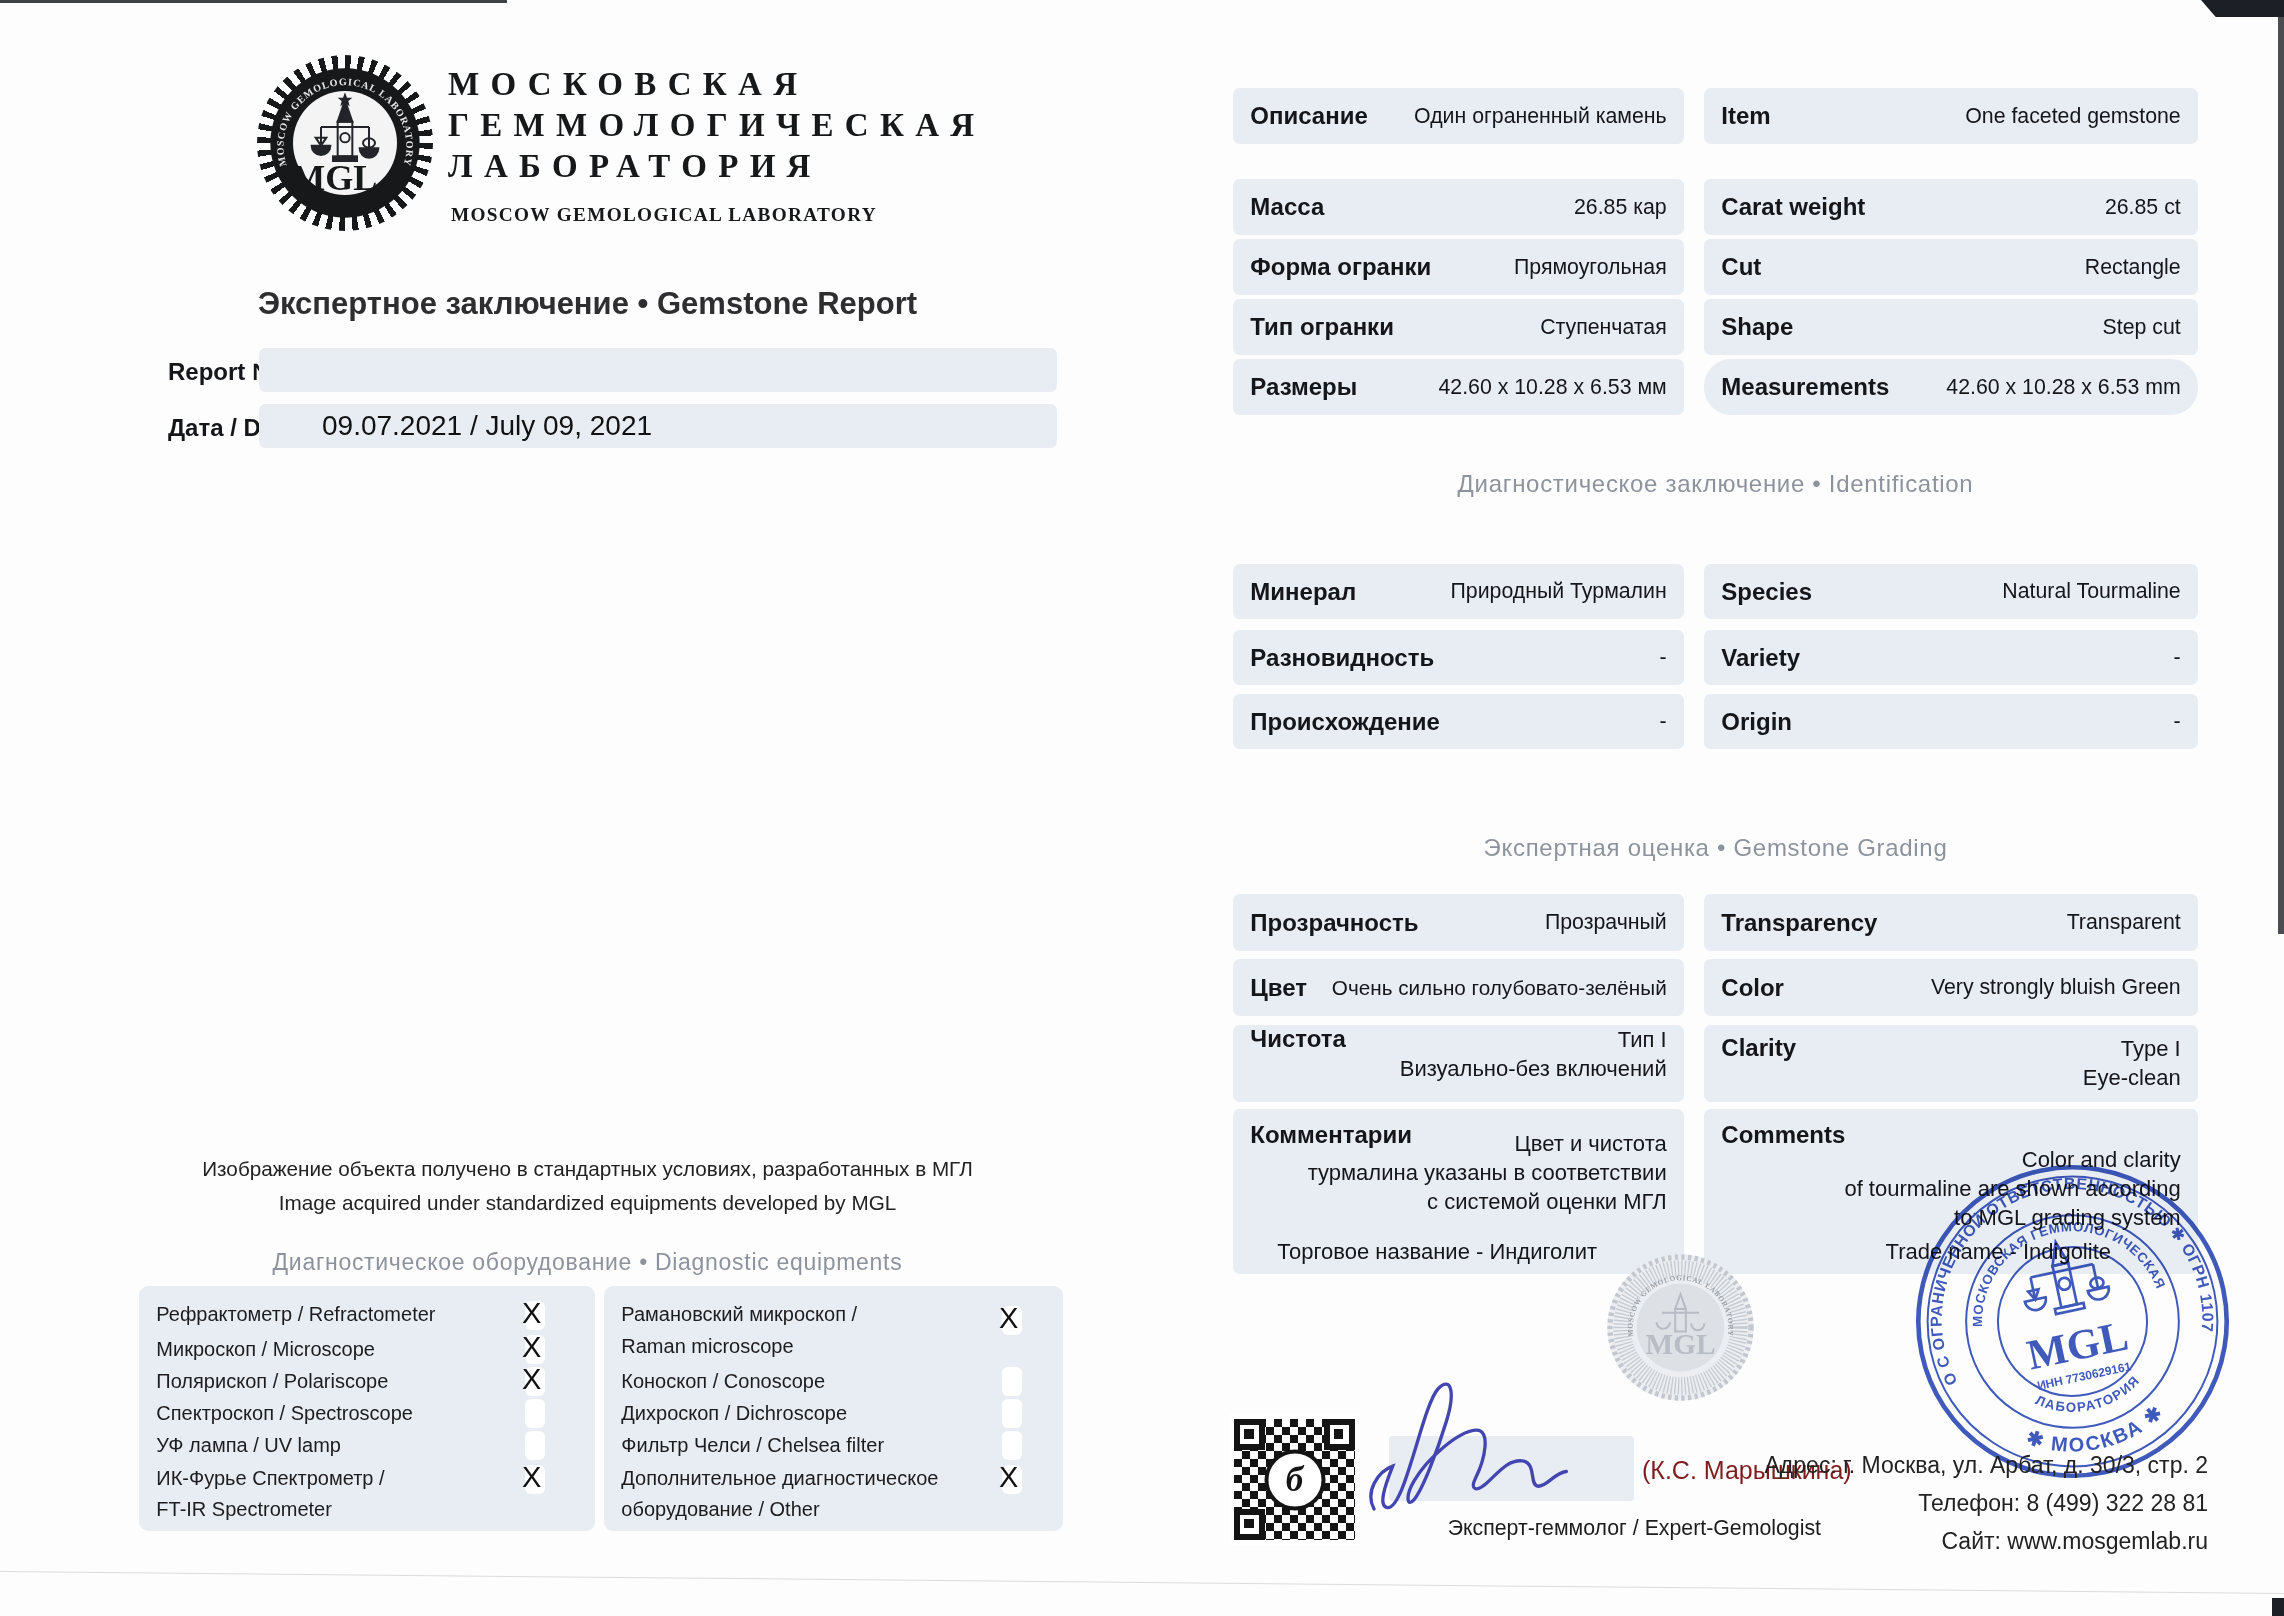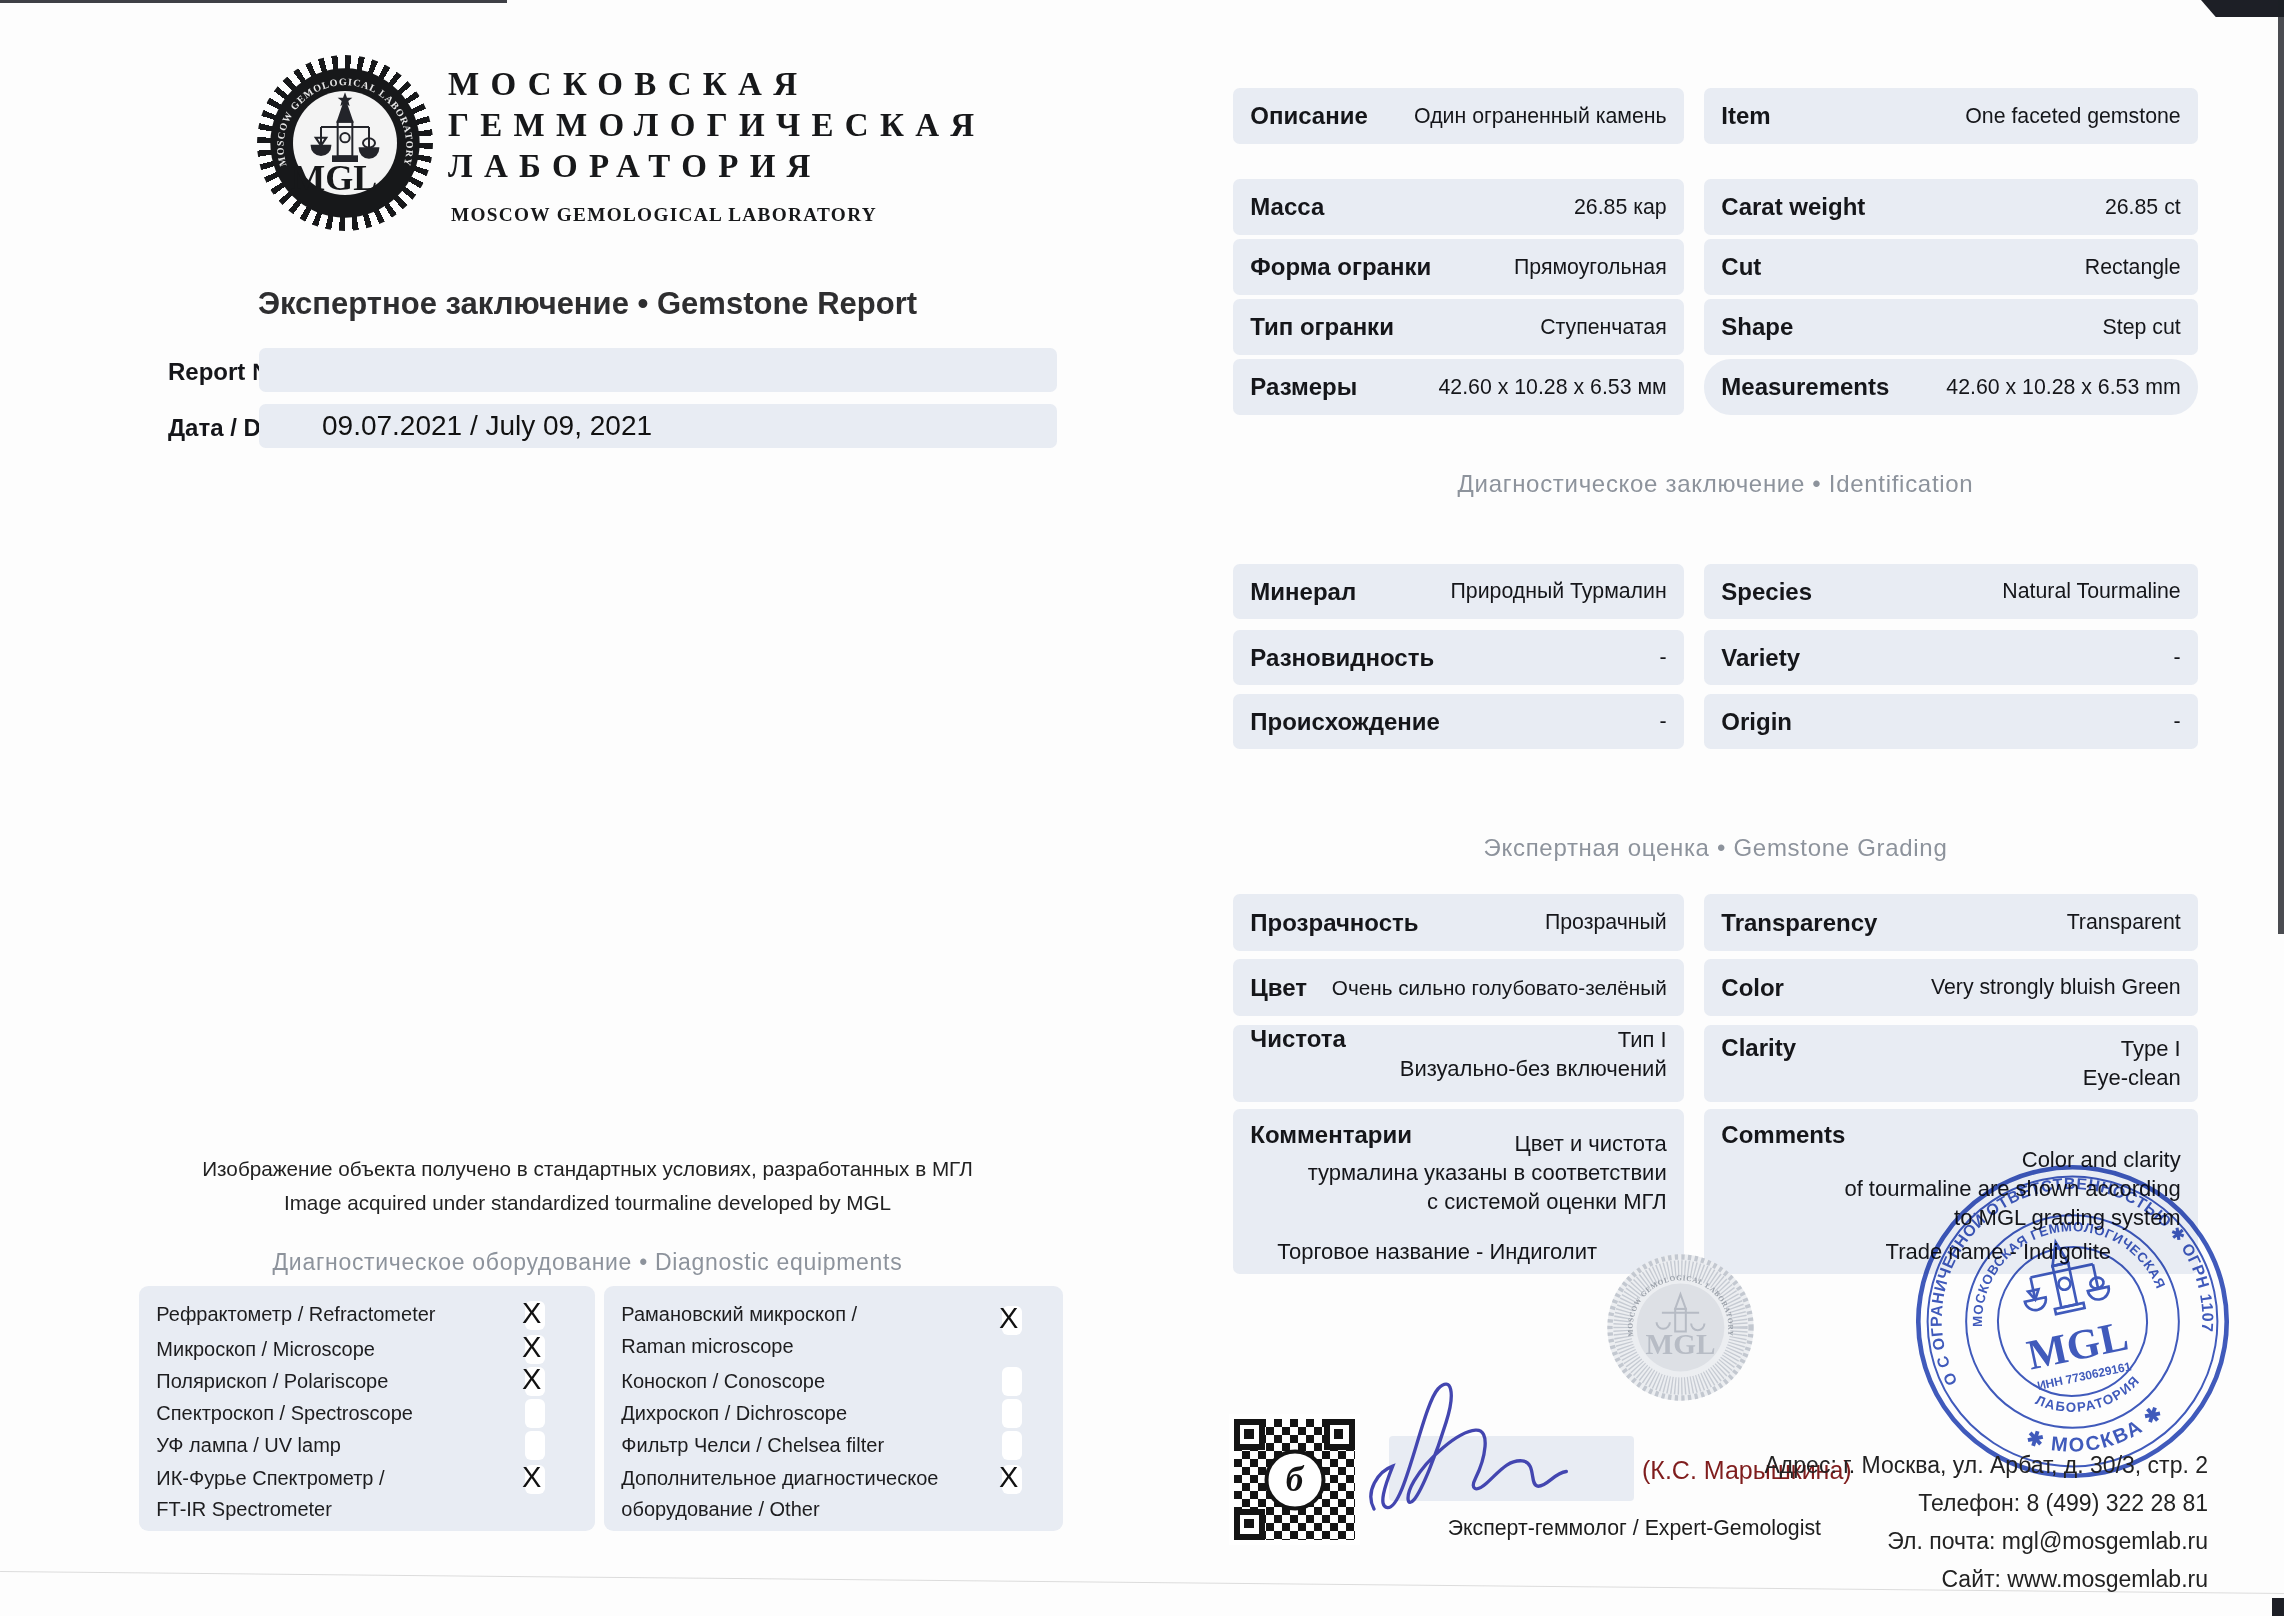--- a/index.html
+++ b/index.html
@@ -99,21 +99,21 @@
       <span class="val"></span>
     </div>
     <div class="abs lbl" style="left:168px;top:414px;">Дата / Date</div>
     <div class="band" style="left:259px;top:404px;width:798px;height:44px;display:flex;align-items:center;">
       <span style="font-size:28px;color:#111;margin-left:63px;">09.07.2021 / July 09, 2021</span>
     </div>
 
     <div class="stone" style="left:570px;top:617px;width:88px;height:345px;"></div>
 
     <div class="abs cap" style="left:107px;top:1157px;width:961px;">Изображение объекта получено в стандартных условиях, разработанных в МГЛ</div>
-    <div class="abs cap" style="left:107px;top:1191px;width:961px;">Image acquired under standardized tourmaline developed by MGL</div>
+    <div class="abs cap" style="left:107px;top:1191px;width:961px;">Image acquired under standardized equipments developed by MGL</div>
 
     <div class="abs heading" style="left:107px;top:1249px;width:961px;font-size:23px;">Диагностическое оборудование • Diagnostic equipments</div>
 
     <div class="band" style="left:139px;top:1286px;width:456px;height:245px;border-radius:9.3px;">
       <div class="equip-line" style="left:17.3px;top:17.3px;">Рефрактометр / Refractometer</div>
       <div class="equip-line" style="left:17.3px;top:52px;">Микроскоп / Microscope</div>
       <div class="equip-line" style="left:17.3px;top:84px;">Полярископ / Polariscope</div>
       <div class="equip-line" style="left:17.3px;top:116px;">Спектроскоп / Spectroscope</div>
       <div class="equip-line" style="left:17.3px;top:148px;">УФ лампа / UV lamp</div>
       <div class="equip-line" style="left:17.3px;top:181px;">ИК-Фурье Спектрометр /</div>
@@ -356,18 +356,17 @@
     <div class="band" style="left:1389px;top:1436px;width:245px;height:65px;border-radius:4px;"></div>
     <svg class="abs" style="left:1358px;top:1366px;" width="227" height="167" viewBox="0 0 340 250" xmlns="http://www.w3.org/2000/svg">
       <path d="M24,214 C10,188 30,158 52,150 C40,180 30,210 44,212 C70,216 96,60 120,34 C140,14 146,40 132,84 C118,130 96,186 84,200 C74,212 70,196 84,172 C104,138 150,98 176,96 C200,94 190,140 176,168 C168,184 176,190 192,176 C210,160 224,140 246,142 C268,144 256,180 270,180 C284,180 294,160 312,158" fill="none" stroke="#4346b0" stroke-width="5" stroke-linecap="round"></path>
     </svg>
     <div class="abs" style="left:1642px;top:1456px;font-size:25px;color:#7f1d1d;">(К.С. Марышкина)</div>
     <div class="abs" style="left:1367px;top:1516px;width:454px;text-align:right;font-size:21.3px;color:#1c1c1c;">Эксперт-геммолог / Expert-Gemologist</div>
 
     <div class="abs" style="left:1748px;top:1446px;width:460px;">
       <div class="addr">Адрес: г. Москва, ул. Арбат, д. 30/3, стр. 2</div>
       <div class="addr">Телефон: 8 (499) 322 28 81</div>
-      <div class="addr">Эл. почта: mgl@mosgemlab.ru</div>
       <div class="addr">Сайт: www.mosgemlab.ru</div>
     </div>
   </div>
 </div>
 
 
 </body></html>

